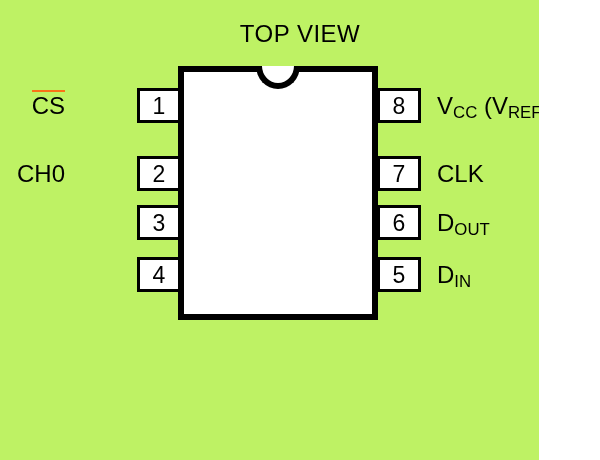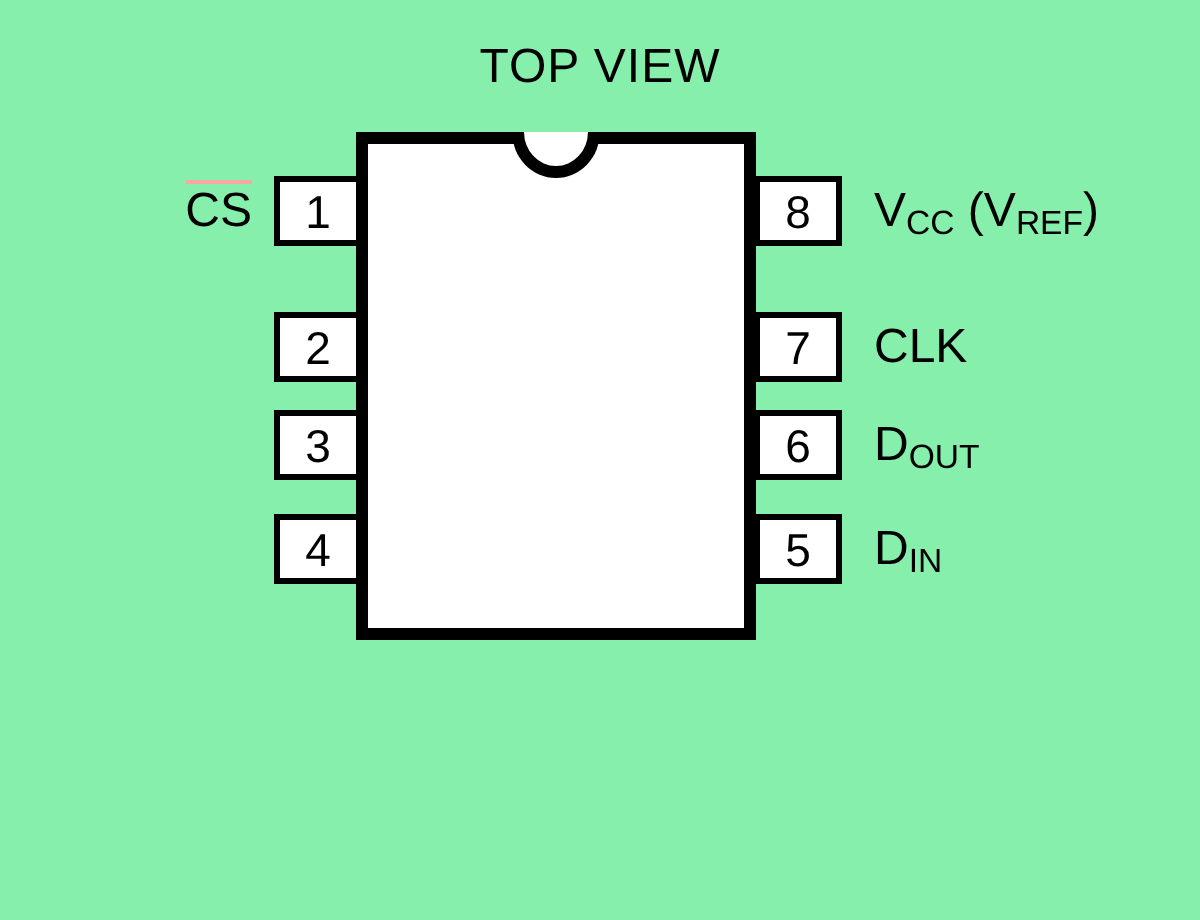--- a/index.html
+++ b/index.html
@@ -6,24 +6,24 @@
     margin: 0;
     padding: 0;
     background: #ffffff;
   }
   body {
     font-family: "Liberation Sans", sans-serif;
     color: #000000;
   }
   #diagram {
     position: relative;
-    width: 600px;
+    width: 539px;
     height: 460px;
     overflow: hidden;
-    background: #86efac;
+    background: #bef264;
   }
   
   .title {
     position: absolute;
     left: 0;
     top: 20px;
     width: 600px;
     text-align: center;
     font-size: 24px;
     letter-spacing: 0.5px;
@@ -81,21 +81,21 @@
   }
   .pin-label.left {
     right: 474px;
     text-align: right;
   }
   .pin-label.right {
     left: 437px;
     text-align: left;
   }
   .ovl {
-    border-top: 2px solid #fca5a5;
+    border-top: 2px solid #f97316;
     padding-top: 1px;
     display: inline-block;
     line-height: 1.05;
   }
   sub {
     font-size: 0.70em;
     vertical-align: baseline;
     position: relative;
     top: 0.22em;
     letter-spacing: 0;
@@ -122,20 +122,21 @@
 
   <div class="body-outline"></div>
   <div class="notch"></div>
 
   <div class="pin-box left" style="top:88px">1</div>
   <div class="pin-box left" style="top:156px">2</div>
   <div class="pin-box left" style="top:205px">3</div>
   <div class="pin-box left" style="top:257px">4</div>
 
   <div class="pin-label left" style="top:88px"><span class="ovl">CS</span></div>
+  <div class="pin-label left" style="top:156px">CH0</div>
 
   <div class="pin-box right" style="top:88px">8</div>
   <div class="pin-box right" style="top:156px">7</div>
   <div class="pin-box right" style="top:205px">6</div>
   <div class="pin-box right" style="top:257px">5</div>
 
   <div class="pin-label right" style="top:88px"><span>V</span><sub>CC</sub><span> (V</span><sub>REF</sub><span>)</span></div>
 
   <div class="pin-label right" style="top:156px"><span>CLK</span></div>
 

